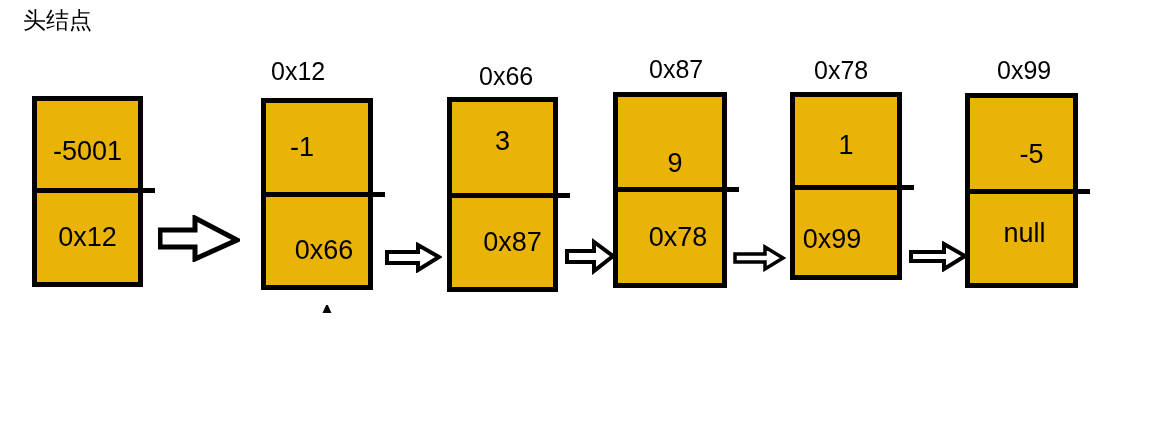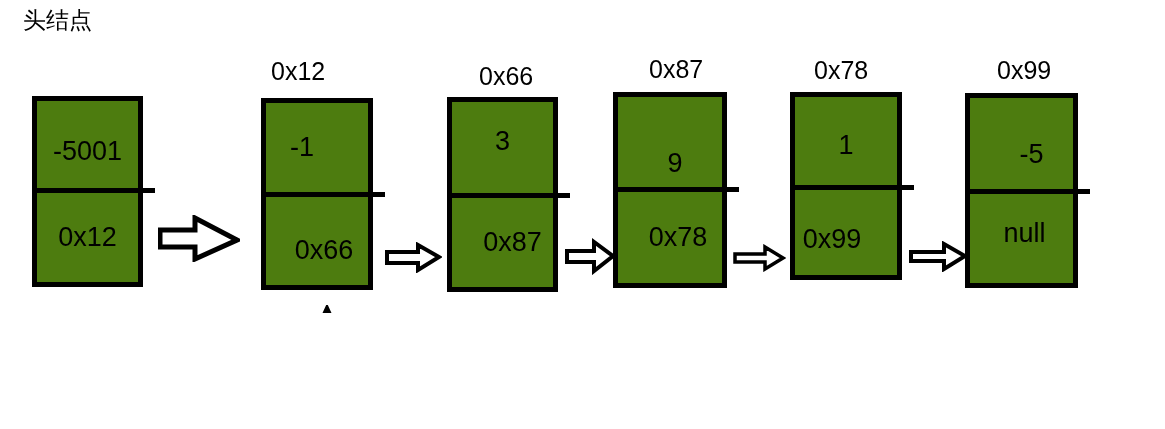--- a/index.html
+++ b/index.html
@@ -17,21 +17,21 @@
   .var-label    { left: 19px;  top: 49px;  font-size: 26px; }
   .last-label   { left: 261px; top: 373px; font-size: 26px; }
 
   .node { position: absolute; border-radius: 9px; }
   .addr { position: absolute; font-size: 25px; white-space: nowrap; }
   .box {
     position: absolute;
     left: 0; top: 0; width: 100%; height: 100%;
     border: 5px solid #000;
     box-sizing: border-box;
-    background: #4d7c0f;
+    background: #eab308;
     display: flex;
     flex-direction: column;
   }
   .cell {
     display: flex;
     align-items: center;
     justify-content: center;
     font-size: 27px;
     box-sizing: border-box;
     overflow: hidden;

